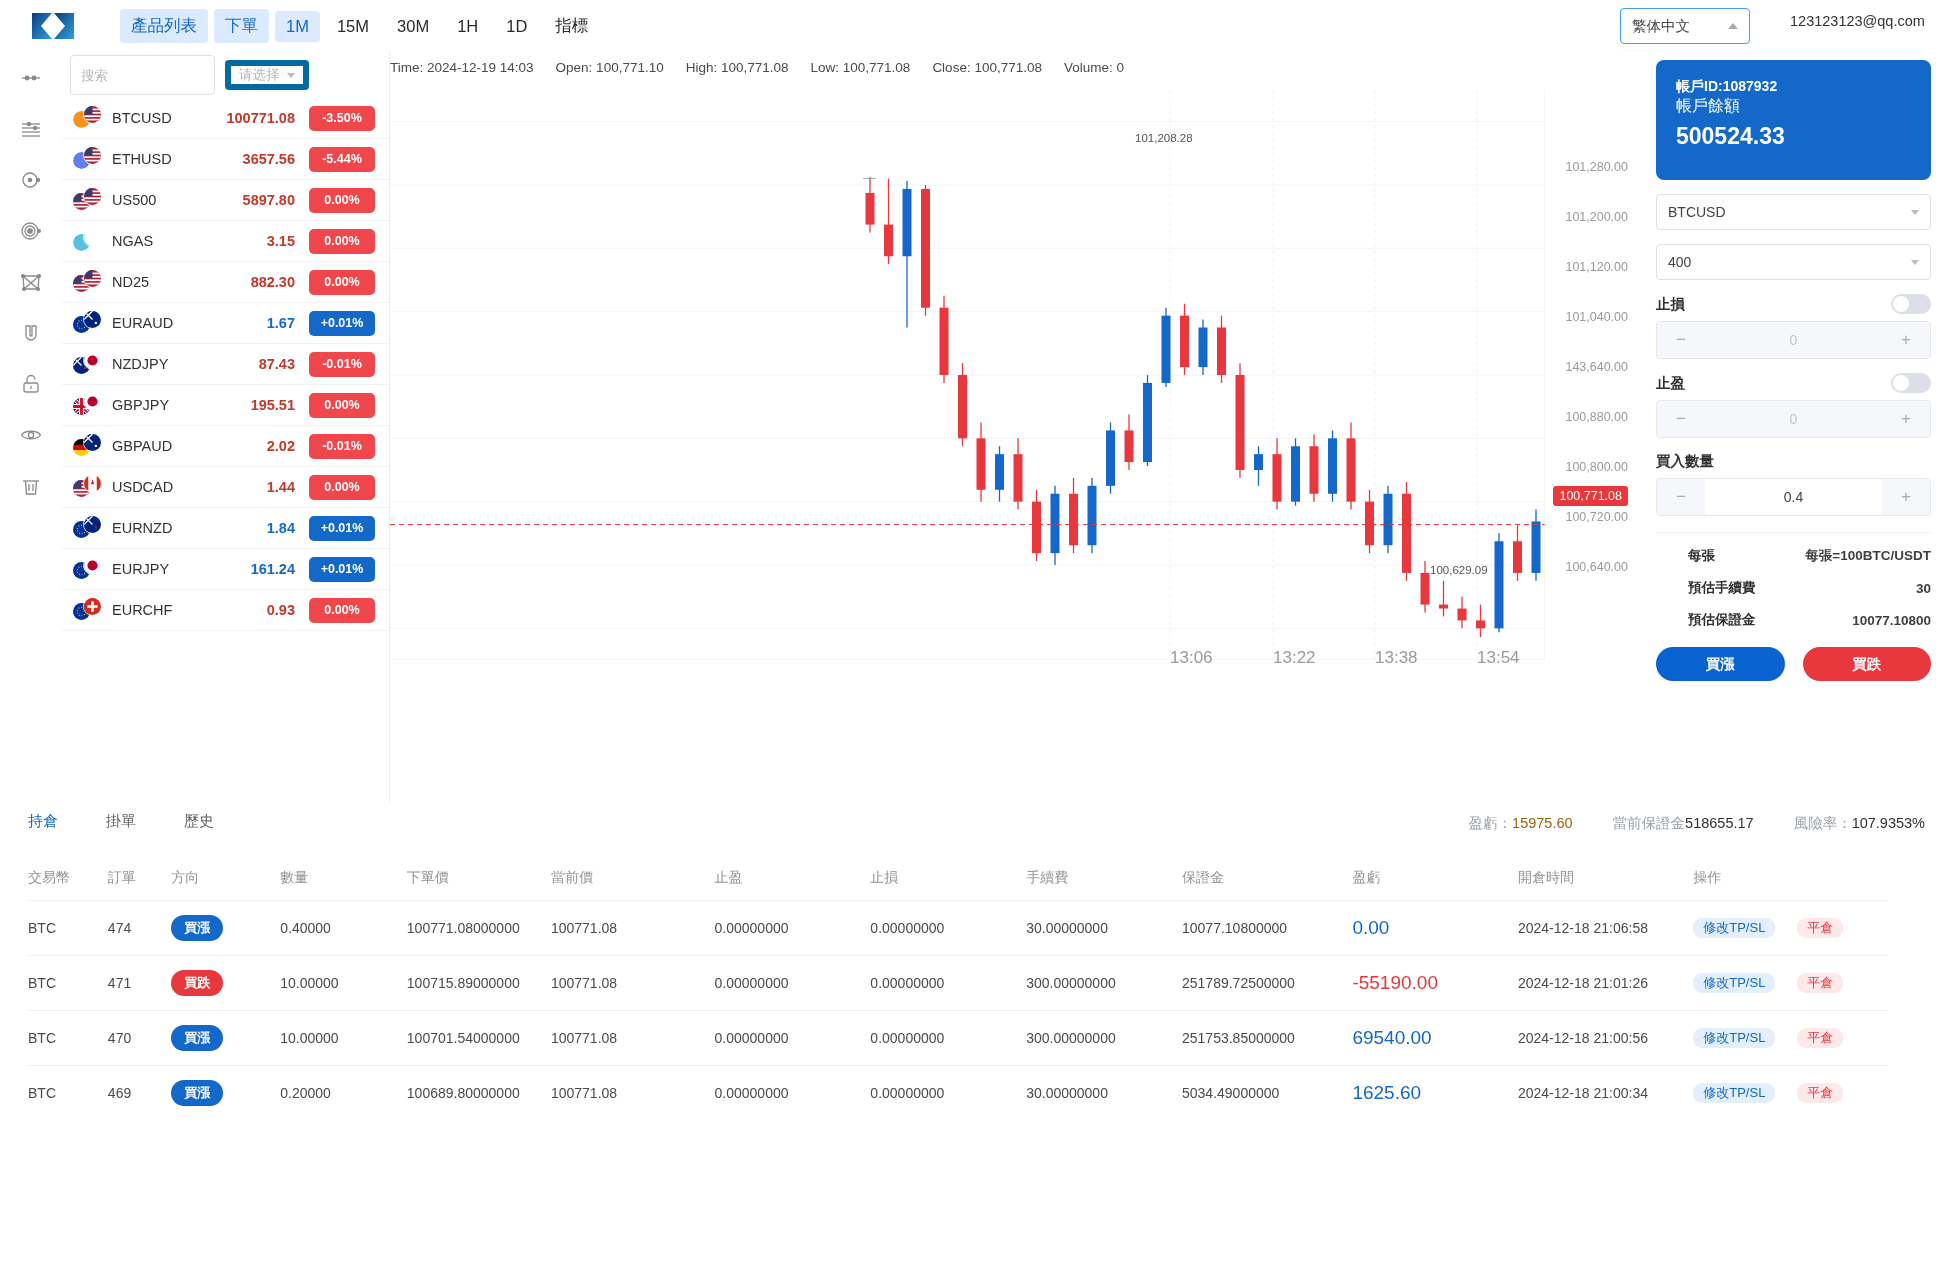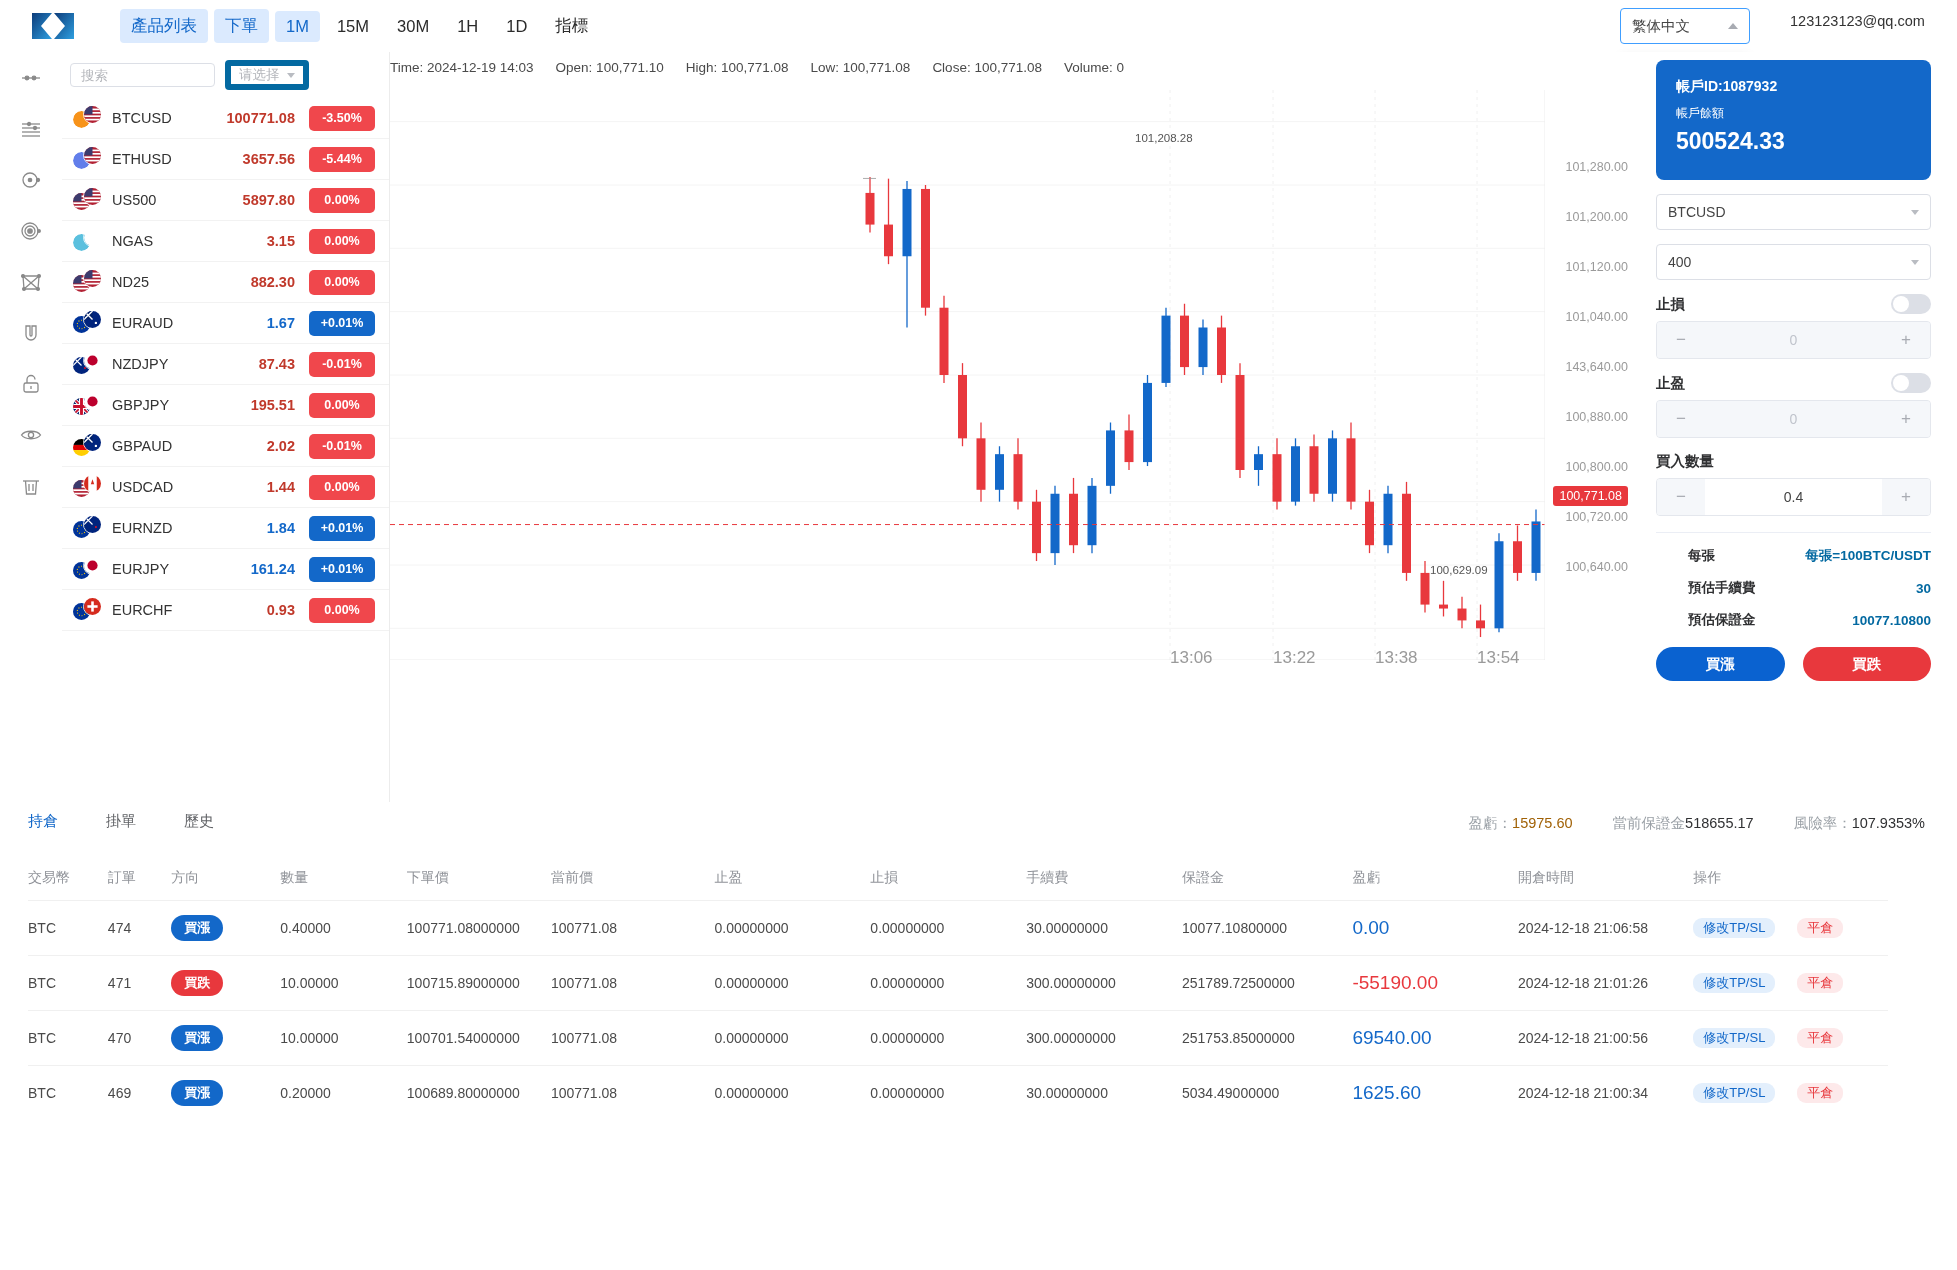--- a/index.html
+++ b/index.html
@@ -33,21 +33,21 @@
   
   .rail { position:absolute; left:0; top:52px; width:62px; height:750px; }
   .rail-ic { width:62px; height:51px; display:flex; align-items:center; justify-content:center;
     cursor:pointer; }
   .rail-ic svg { stroke:#8a8a8a; fill:none; stroke-width:1.3; }
 
   
   .symwrap { position:absolute; left:62px; top:52px; width:328px; height:750px;
     border-right:1px solid #ececec; background:#fff; overflow:hidden; }
   .symtools { height:46px; display:flex; align-items:center; padding:0 8px; gap:10px; }
-  .search-in { width:145px; height:24px; border:1px solid #dcdfe6; border-radius:4px;
+  .search-in { width:145px; height:40px; border:1px solid #dcdfe6; border-radius:4px;
     padding:0 10px; font-size:13.5px; color:#ef4444; background:#fff; outline:none; }
   .search-in::placeholder { color:#b4b6bb; }
   .sel-box { width:84px; height:30px; border:6px solid #0369a1; border-radius:4px;
     display:flex; align-items:center; justify-content:space-between; padding:0 8px;
     font-size:13.5px; color:#b4b6bb; cursor:pointer; }
   .caret-dn { width:0;height:0; border-left:4.5px solid transparent;border-right:4.5px solid transparent;
     border-top:5.5px solid #b9bcc2; }
   .symrow { height:41px; display:flex; align-items:center; border-bottom:1px solid #f2f2f2;
     padding:0 14px 0 10px; cursor:pointer; }
   .flags { width:34px; height:26px; position:relative; flex:0 0 34px; }
@@ -76,21 +76,21 @@
     padding:3px 6px; border-radius:3px; white-space:nowrap; }
   .xlab { position:absolute; font-size:17px; color:#9a9a9a; white-space:nowrap; }
   .candlelabel { position:absolute; font-size:11.5px; color:#555; white-space:nowrap; }
 
   
   .orderpanel { position:absolute; left:1630px; top:52px; width:327px; height:750px;
     background:#fff; padding:8px 26px 0 26px; }
   .acct-card { width:275px; height:120px; background:#1368c9; border-radius:8px; color:#fff;
     padding:18px 20px; }
   .acct-id { font-size:14px; font-weight:bold; }
-  .acct-lbl { font-size:12px; margin-top:9px; }
+  .acct-lbl { font-size:16px; }
   .acct-bal { font-size:23px; font-weight:bold; margin-top:6px; }
   .fld { width:275px; height:36px; border:1px solid #dcdfe6; border-radius:4px; margin-top:14px;
     display:flex; align-items:center; justify-content:space-between; padding:0 11px;
     font-size:14px; color:#444; background:#fff; cursor:pointer; }
   .rowlbl { display:flex; align-items:center; justify-content:space-between; margin-top:14px; }
   .rowlbl .lb { font-size:14.5px; color:#303133; font-weight:bold; }
   .switch { width:40px; height:20px; background:#dcdfe6; border-radius:10px; position:relative;
     cursor:pointer; }
   .switch .knob { position:absolute; left:2px; top:2px; width:16px; height:16px; background:#fff;
     border-radius:50%; }
@@ -99,21 +99,21 @@
   .stepper.dis { background:#f5f7fa; }
   .stepper .mn,.stepper .pl { width:48px; display:flex; align-items:center; justify-content:center;
     font-size:17px; color:#a8abb2; background:#f5f7fa; cursor:pointer; }
   .stepper .val { flex:1; display:flex; align-items:center; justify-content:center; font-size:14px;
     color:#444; background:#fff; }
   .stepper.dis .val { color:#c0c4cc; background:#f5f7fa; }
   .divider { width:275px; height:1px; background:#ebeef5; margin-top:16px; }
   .kv { display:flex; justify-content:space-between; align-items:center; margin-top:14px;
     font-size:13.5px;margin-left:32px; }
   .kv .k { color:#303133; font-weight:bold; }
-  .kv .v { color:#0369a1; font-weight:bold; }
+  .kv .v { color:#404040; font-weight:bold; }
   .btns { display:flex; gap:18px; margin-top:18px; }
   .bigbtn { width:136px; height:34px; border-radius:17px; color:#fff; font-size:14.5px;
     font-weight:bold; display:flex; align-items:center; justify-content:center; cursor:pointer; }
   .bigbtn.blue { background:#0a62d0; } .bigbtn.red { background:#e8383d; }
 
   
   .bottom { position:absolute; left:0; top:802px; width:1957px; height:468px; background:#fff; }
   .btabs { position:absolute; left:28px; top:10px; display:flex; gap:48px; }
   .btab { font-size:15px; color:#606266; cursor:pointer; padding-bottom:6px; }
   .btab.on { color:#1368c9; }

